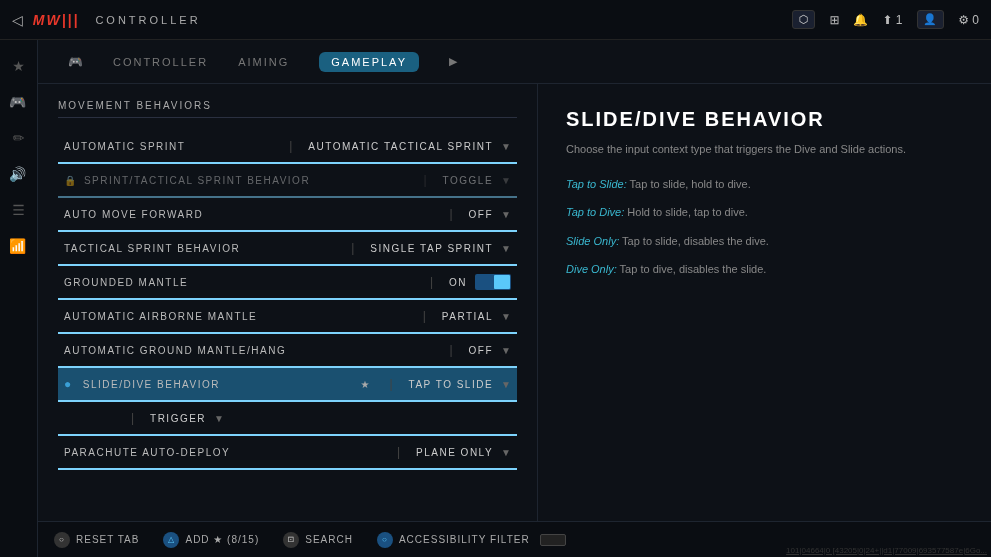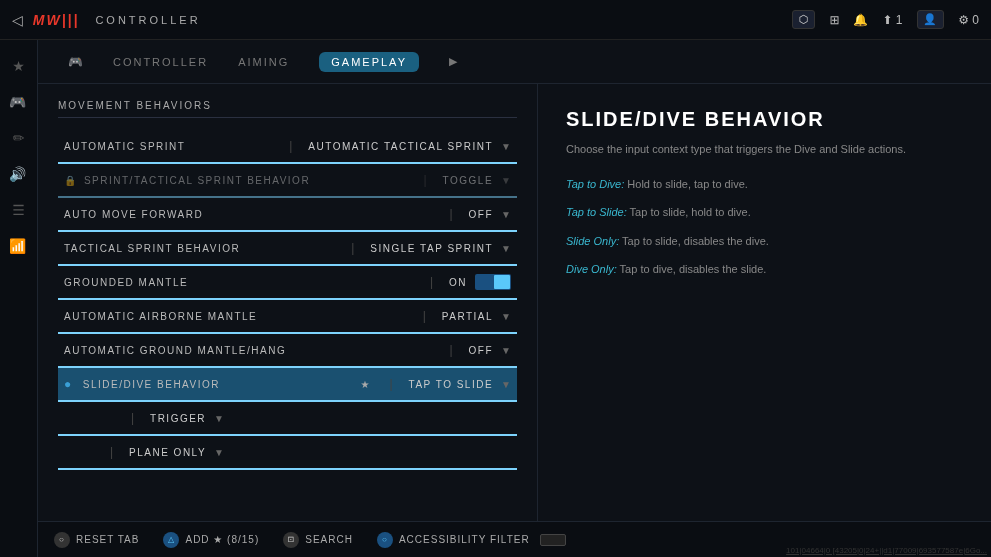--- a/index.html
+++ b/index.html
@@ -483,40 +483,43 @@
 
       <div class="setting-row">
         <div class="setting-value">
           <span class="divider">|</span>
           <span class="setting-value-text">TRIGGER</span>
           <span class="chevron-down">▼</span>
         </div>
       </div>
 
       <div class="setting-row">
+        <div class="setting-label">
+          <span>PARACHUTE AUTO-DEPLOY</span>
+        </div>
         <div class="setting-value">
           <span class="divider">|</span>
           <span class="setting-value-text">PLANE ONLY</span>
           <span class="chevron-down">▼</span>
         </div>
       </div>
 
     </div>
 
     <div class="info-panel">
       <div class="info-title">SLIDE/DIVE BEHAVIOR</div>
       <div class="info-subtitle">Choose the input context type that triggers the Dive and Slide actions.</div>
 
       <div class="info-option">
+        <span class="info-option-title">Tap to Slide:</span>
+        <span class="info-option-desc"> Tap to slide, hold to dive.</span>
+      </div>
+      <div class="info-option">
         <span class="info-option-title">Tap to Dive:</span>
         <span class="info-option-desc"> Hold to slide, tap to dive.</span>
-      </div>
-      <div class="info-option">
-        <span class="info-option-title">Tap to Slide:</span>
-        <span class="info-option-desc"> Tap to slide, hold to dive.</span>
       </div>
       <div class="info-option">
         <span class="info-option-title">Slide Only:</span>
         <span class="info-option-desc"> Tap to slide, disables the dive.</span>
       </div>
       <div class="info-option">
         <span class="info-option-title">Dive Only:</span>
         <span class="info-option-desc"> Tap to dive, disables the slide.</span>
       </div>
     </div>

